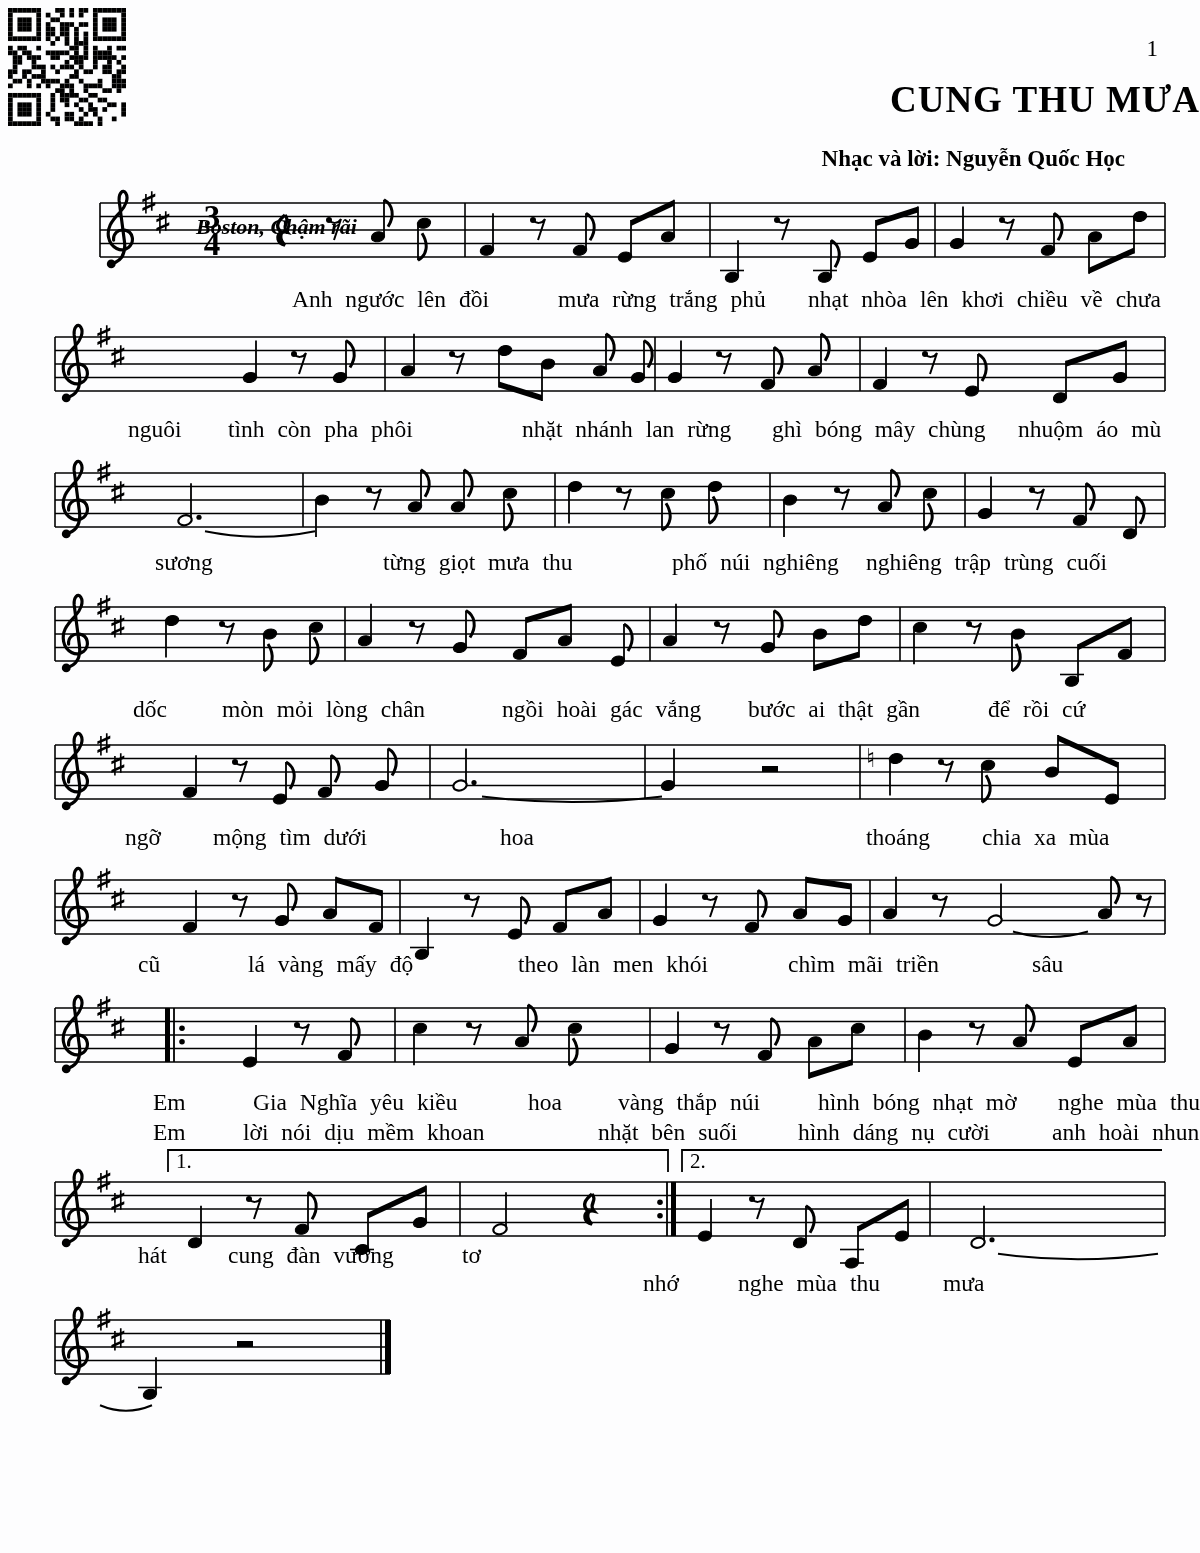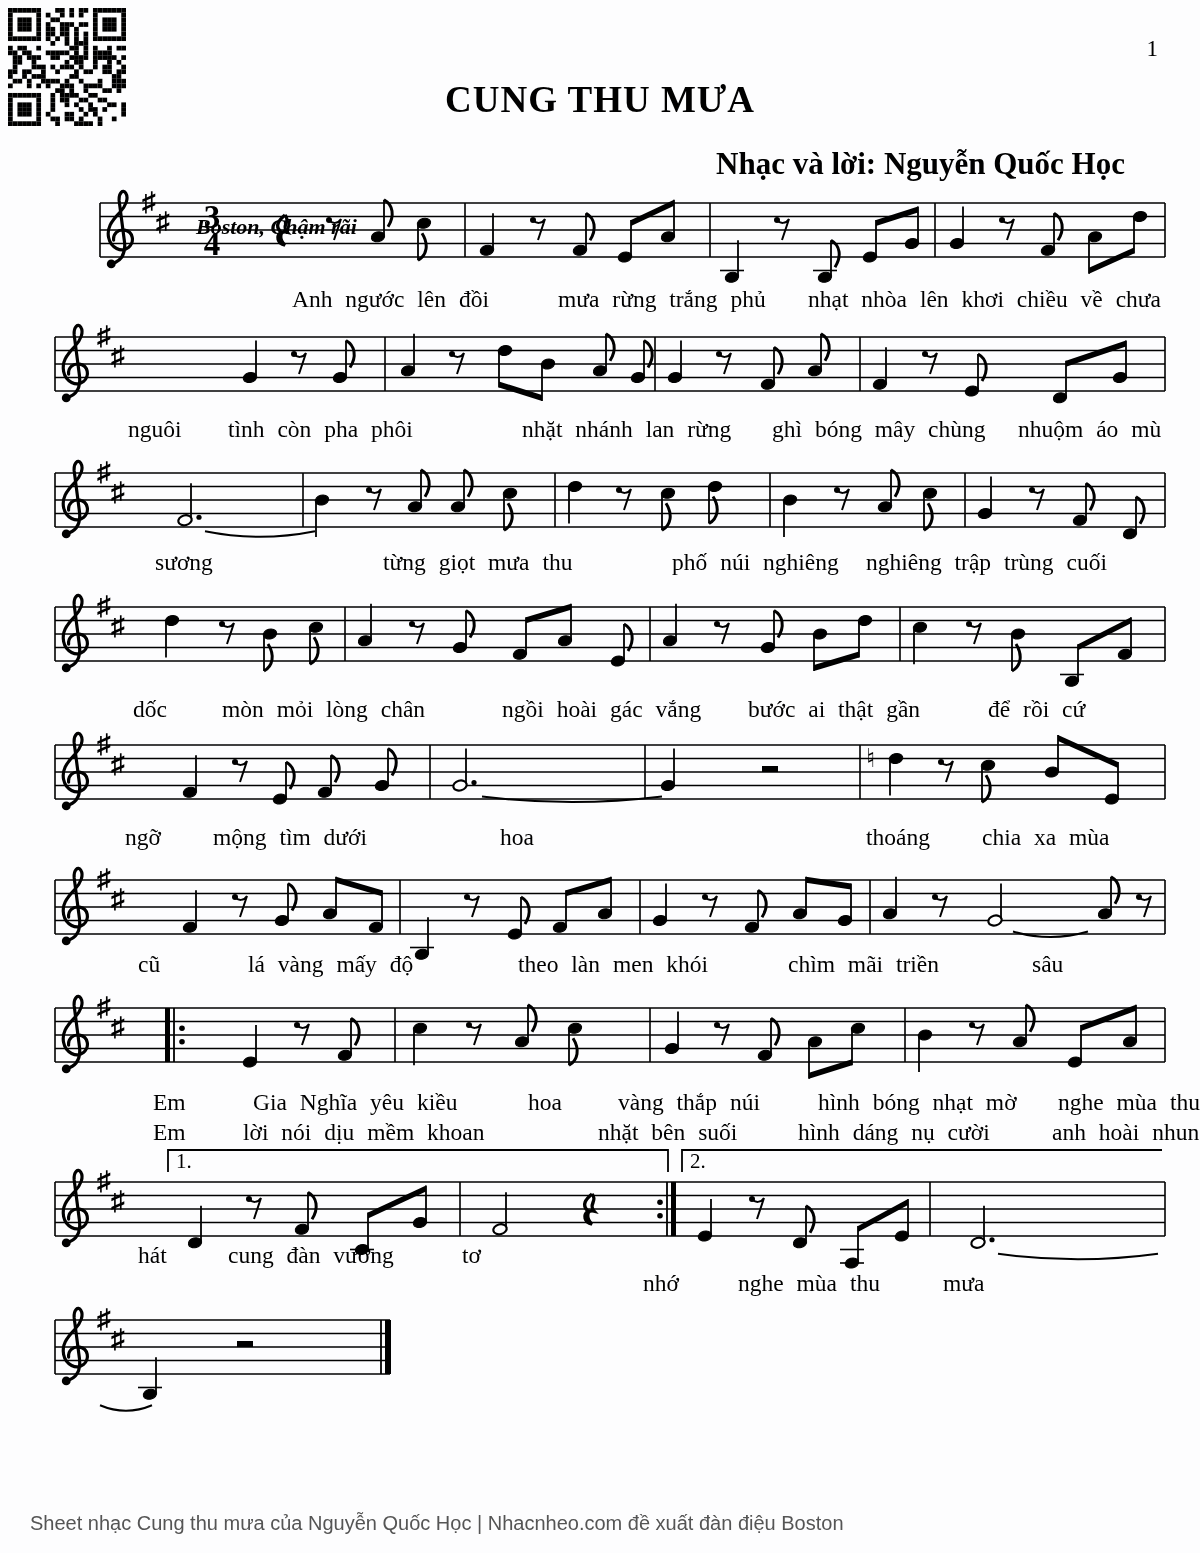--- a/index.html
+++ b/index.html
@@ -1,21 +1,21 @@
 <!DOCTYPE html>
 <html><head>
 <meta charset="utf-8">
 <style>
   html,body{margin:0;padding:0;background:#e8e8e8;}
   .page{position:relative;width:1200px;height:1553px;background:#fdfdfe;margin:0 auto;overflow:hidden;
         font-family:"Liberation Serif", serif;color:#000;}
-  .title{position:absolute;top:78px;left:0;width:100%;text-align:center;
+  .title{position:absolute;top:78px;left:0;width:100%;text-align:right;
          font-size:37px;font-weight:bold;letter-spacing:1px;}
   .page-number{position:absolute;top:36px;right:42px;font-size:23px;}
-  .credit{position:absolute;top:146px;right:75px;font-size:31px;font-weight:bold;}
+  .credit{position:absolute;top:146px;right:75px;font-size:23px;font-weight:bold;}
   .tempo{position:absolute;top:166px;left:196px;font-size:22px;font-weight:bold;font-style:italic;margin-top:48px;}
   .footer{position:absolute;left:30px;bottom:18px;font-size:20px;color:#555;
           font-family:"Liberation Sans", sans-serif;}
   svg text{font-family:"Liberation Serif", serif;}
   .qr{position:absolute;top:8px;left:8px;}
 </style>
 </head>
 <body>
 
 <div class="page">
@@ -893,14 +893,13 @@
         <text x="111" y="1348.25" font-size="27" font-weight="bold">♯</text>
         <line x1="381" x2="381" y1="1320" y2="1374" stroke="#000" stroke-width="1.8"></line>
         <rect x="385" y="1320" width="6" height="54" fill="#000"></rect>
         <line x1="138" x2="162" y1="1387.5" y2="1387.5" stroke="#000" stroke-width="1.6"></line>
         <ellipse cx="150" cy="1394.25" rx="6.8" ry="4.9" transform="rotate(-15 150 1394.25)" fill="#000" stroke="#000" stroke-width="1"></ellipse>
         <line x1="156" x2="156" y1="1392.25" y2="1357.25" stroke="#000" stroke-width="1.8"></line>
         <rect x="237" y="1341" width="16" height="6" fill="#000"></rect>
         <path d="M100,1405.25 Q126,1416.25 152,1405.25" fill="none" stroke="#000" stroke-width="2"></path>
       </g>
     </svg>
-  <div class="footer">Sheet nhạc Cung thu mưa của Nguyễn Quốc Học | Nhacnheo.com đề xuất đàn điệu Boston</div>
 </div>
 
 </body></html>

